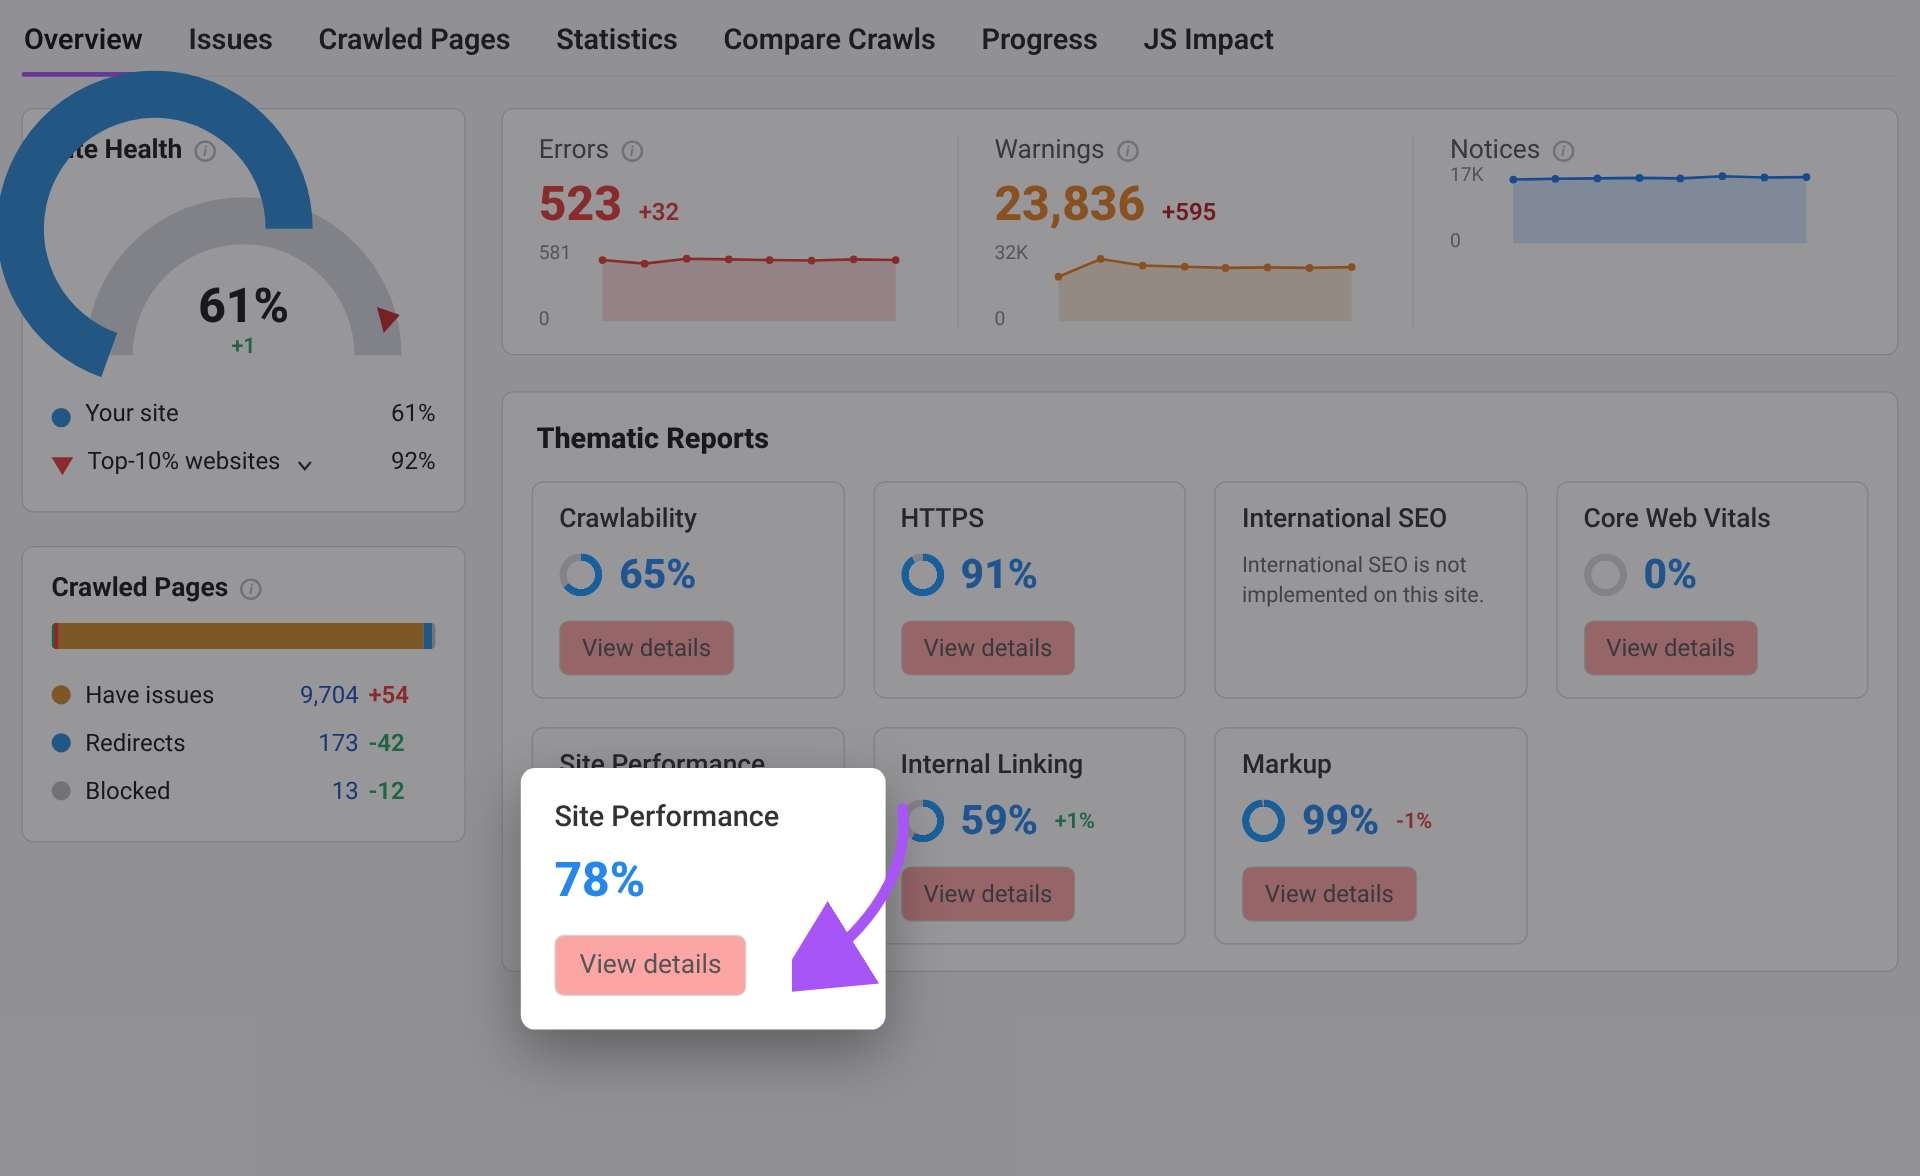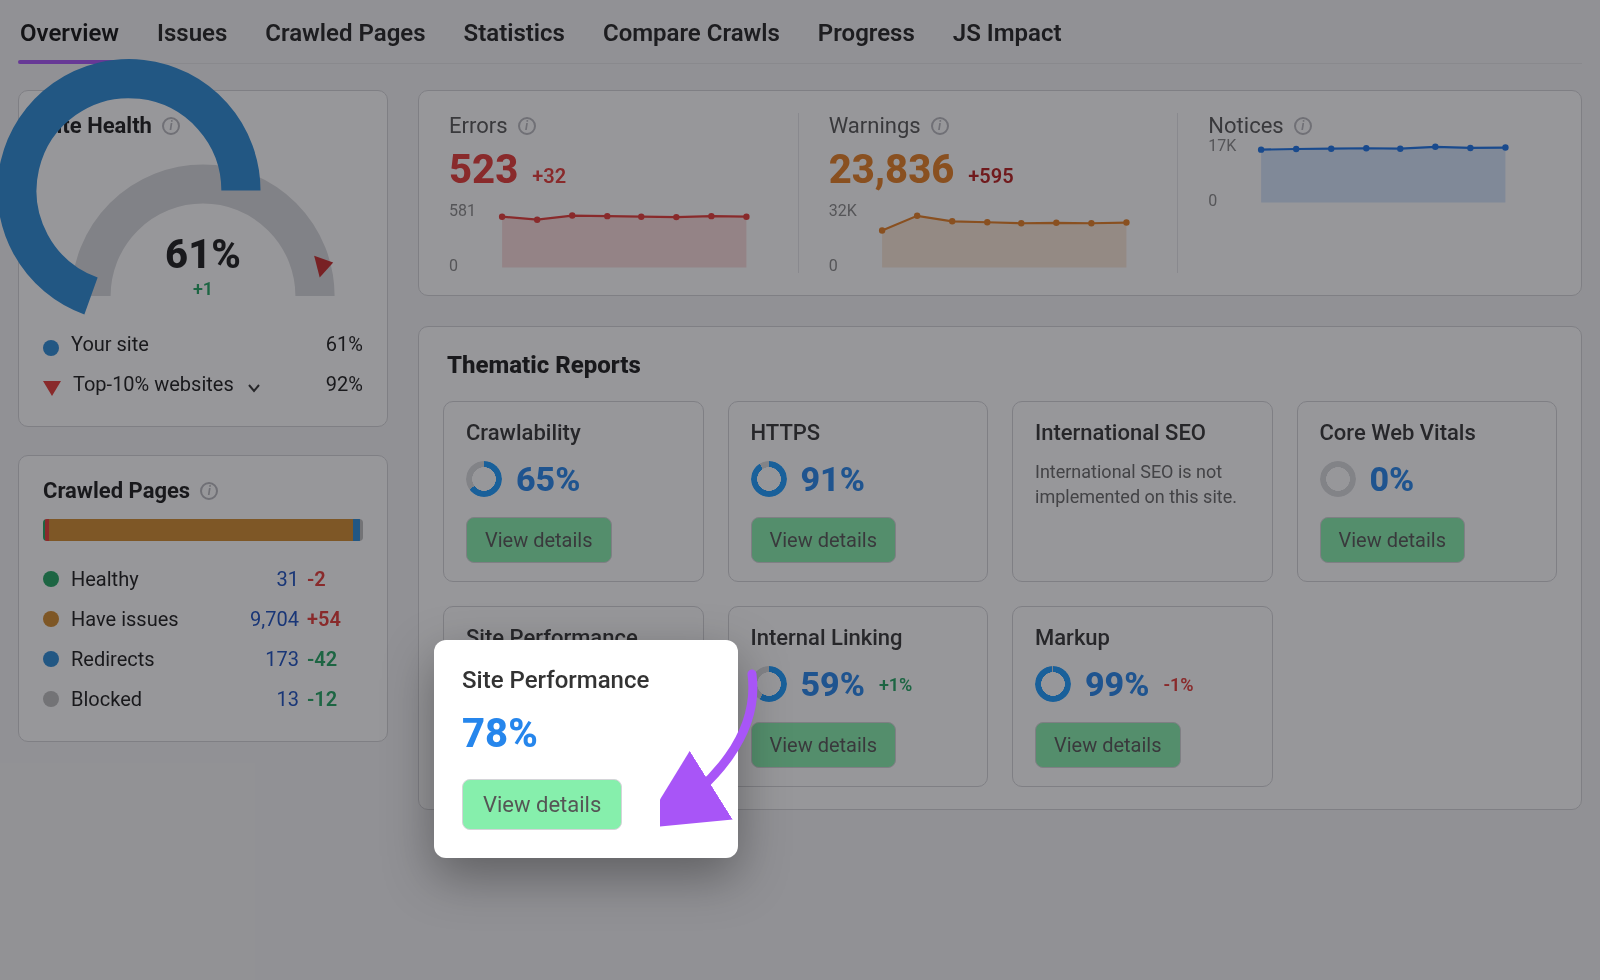--- a/index.html
+++ b/index.html
@@ -79,21 +79,21 @@
   .col-right .card + .card{margin-top:30px;}
   .section-title{font-size:24px;font-weight:800;margin:2px 4px 22px;}
 
   .grid{display:grid;grid-template-columns:repeat(4,1fr);gap:24px;}
   .tile{border:1px solid var(--border);border-radius:10px;padding:18px 22px;background:#fff;}
   .tile h4{margin:0 0 14px;font-size:22px;font-weight:500;color:#333;}
   .tile .pctline{display:flex;align-items:center;gap:14px;}
   .tile .pctline .big{font-size:34px;font-weight:800;color:var(--blue2);}
   .tile .pctline .sm{font-size:18px;font-weight:600;}
   .tile .desc{font-size:18px;color:#666;line-height:1.4;}
-  .btn{display:inline-block;margin-top:18px;padding:10px 18px;border:1px solid var(--border);border-radius:8px;font-size:20px;color:#555;background:#86efac;cursor:pointer;}
+  .btn{display:inline-block;margin-top:18px;padding:10px 18px;border:1px solid var(--border);border-radius:8px;font-size:20px;color:#555;background:#fca5a5;cursor:pointer;}
 
   .donut{width:36px;height:36px;border-radius:50%;flex:none;}
 
   
   .dimmer{position:absolute;inset:0;background:rgba(25,25,30,0.45);border-radius:0;}
 
   .spotlight{position:absolute;left:434px;top:640px;width:304px;background:#fff;border-radius:12px;padding:26px 28px 28px;box-shadow:0 18px 50px rgba(0,0,0,0.35);}
   .spotlight h4{margin:0 0 16px;font-size:24px;font-weight:500;color:#333;}
   .spotlight .pctline .big{font-size:40px;font-weight:800;color:var(--blue2);}
   .spotlight .donut{width:42px;height:42px;}
@@ -166,26 +166,20 @@
         </div>
         <div class="bar" id="cp-bar">
             <span style="width: 0.6%; background: rgb(33, 165, 98);"></span>
             <span style="width: 1.2%; background: rgb(229, 57, 53);"></span>
             <span style="width: 95%; background: rgb(210, 138, 44);"></span>
             <span style="width: 2.2%; background: rgb(43, 138, 214);"></span>
             <span style="width: 1%; background: rgb(189, 189, 189);"></span>
           </div>
         <div class="cp-list" id="cp-list">
             <div class="cp-row">
-              <span class="dot" style="background:#21a562"></span>
-    <span class="name">Healthy</span>
-    <span class="val">31</span>
-    <span class="delta neg">-2</span>
-            </div>
-            <div class="cp-row">
               <span class="dot" style="background:#d28a2c"></span>
     <span class="name">Have issues</span>
     <span class="val">9,704</span>
     <span class="delta posred">+54</span>
             </div>
             <div class="cp-row">
               <span class="dot" style="background:#2b8ad6"></span>
     <span class="name">Redirects</span>
     <span class="val">173</span>
     <span class="delta pos">-42</span>

